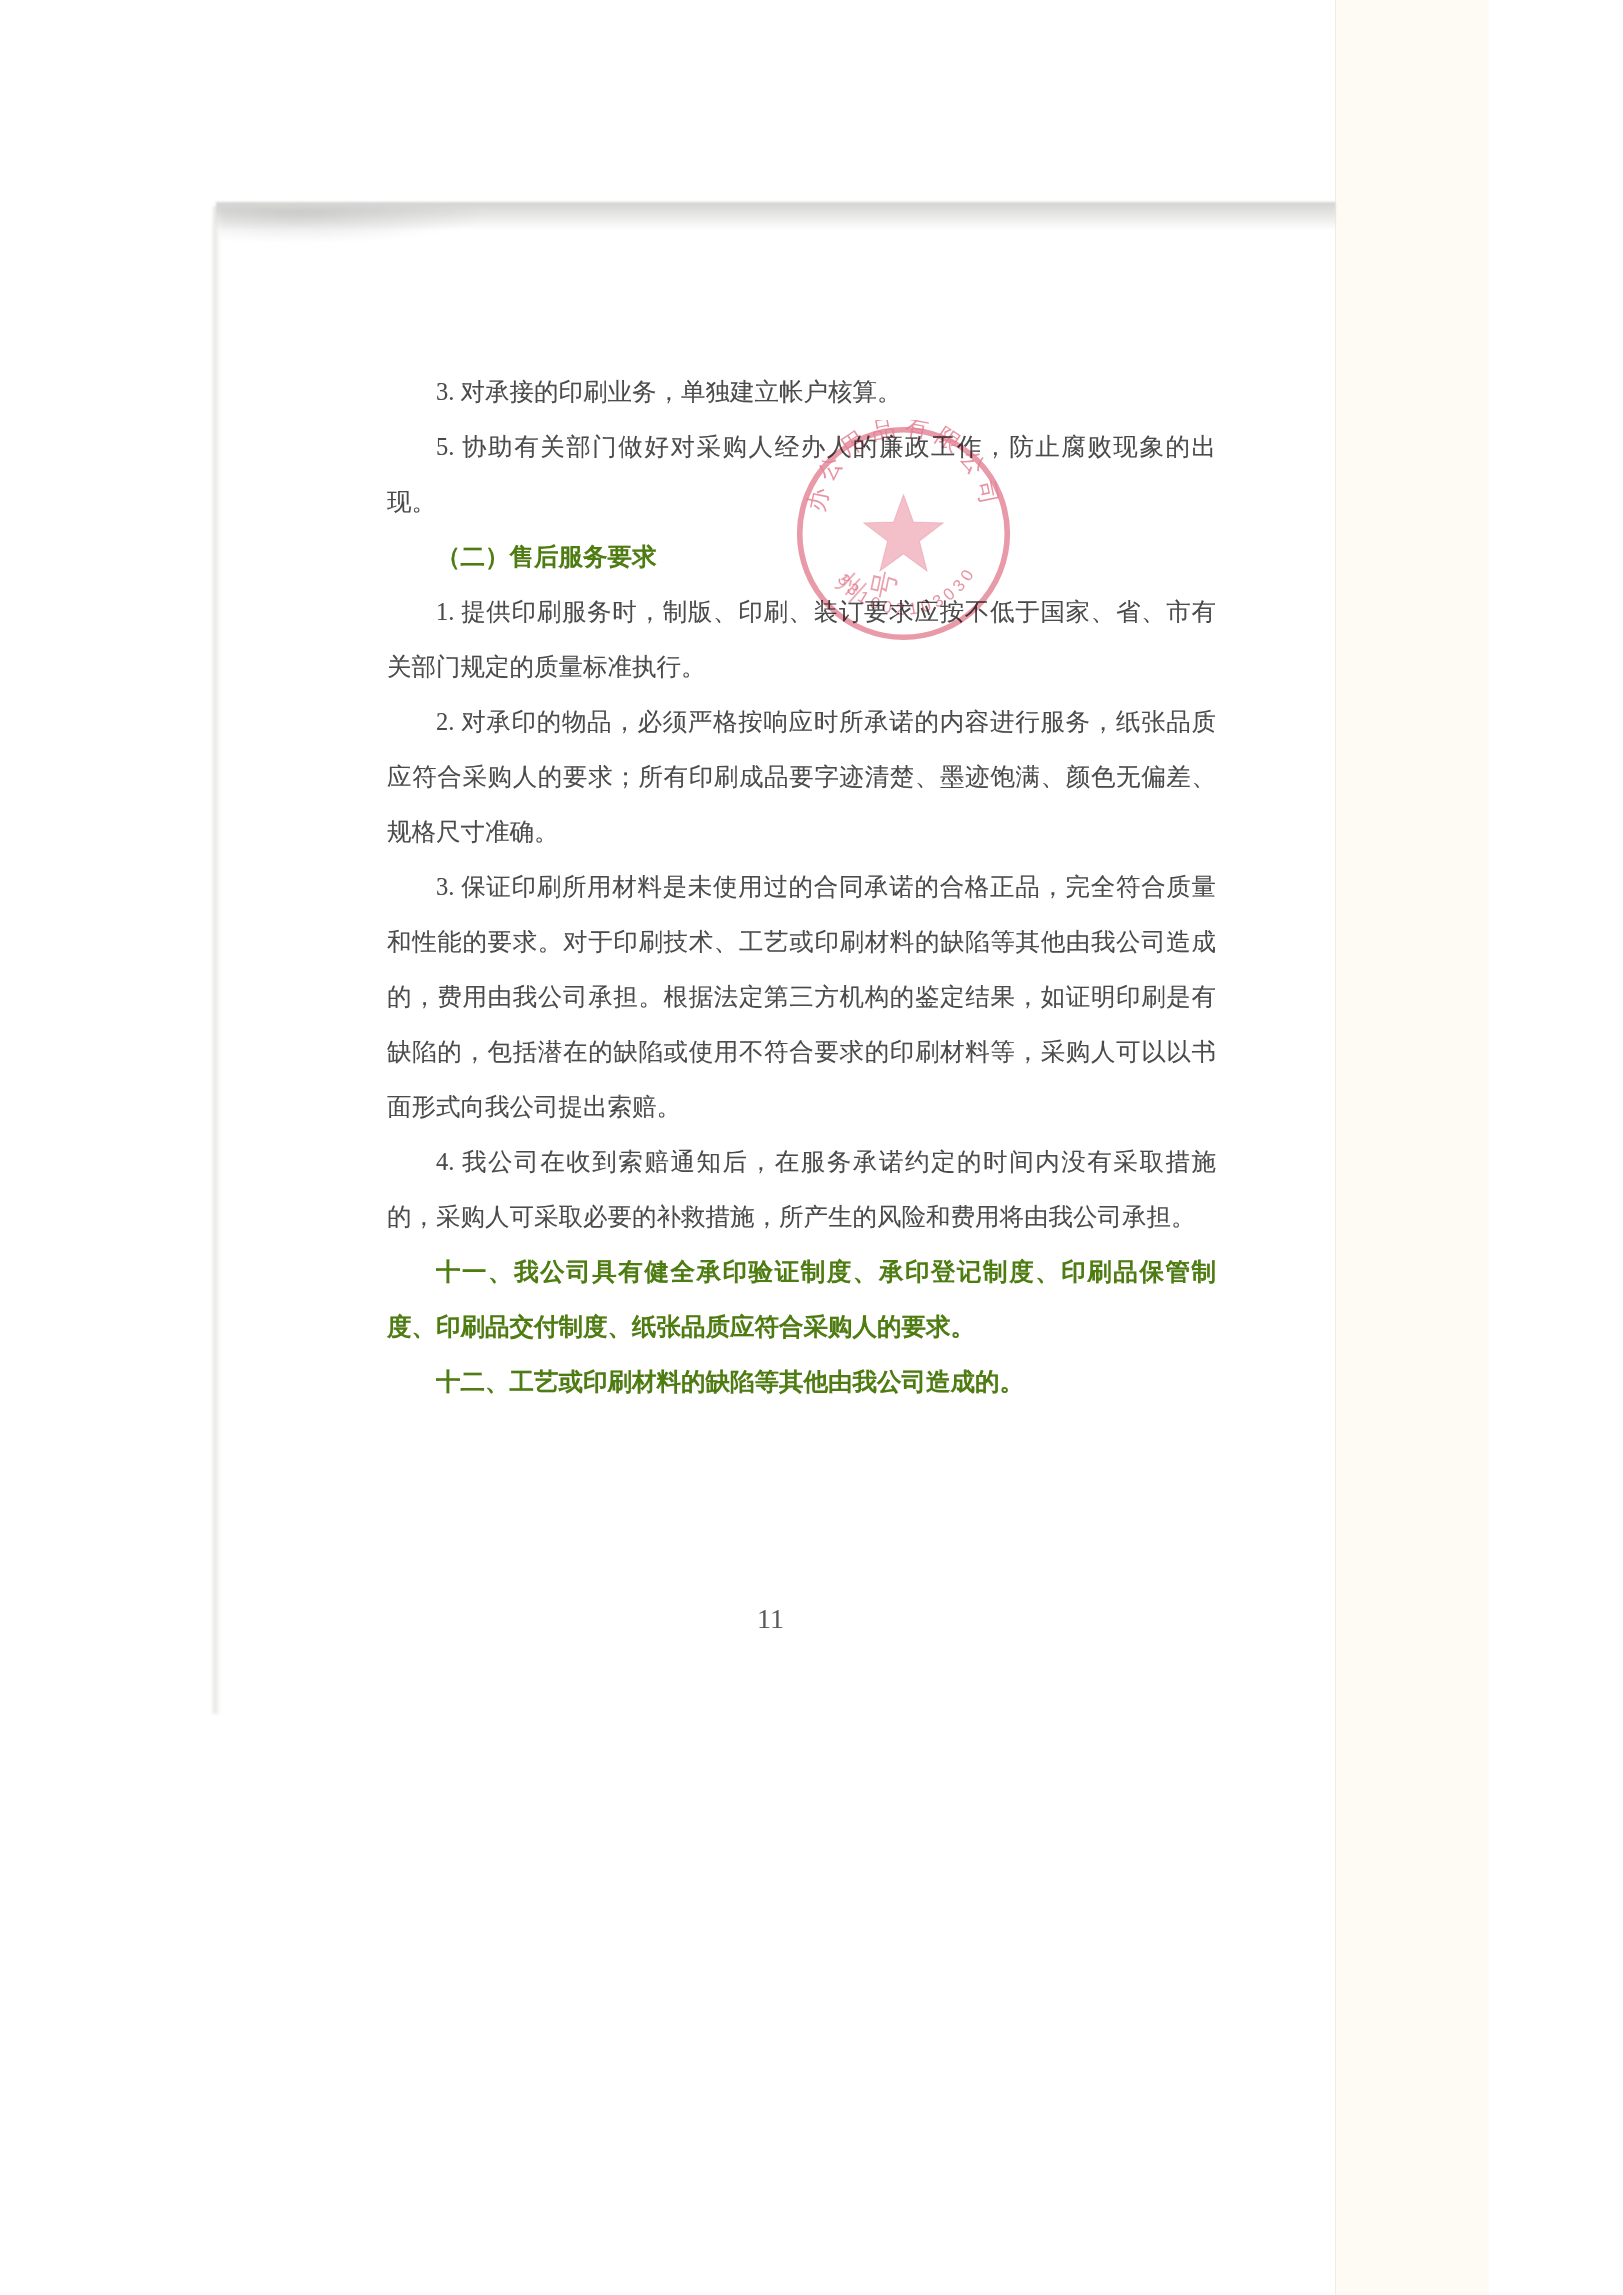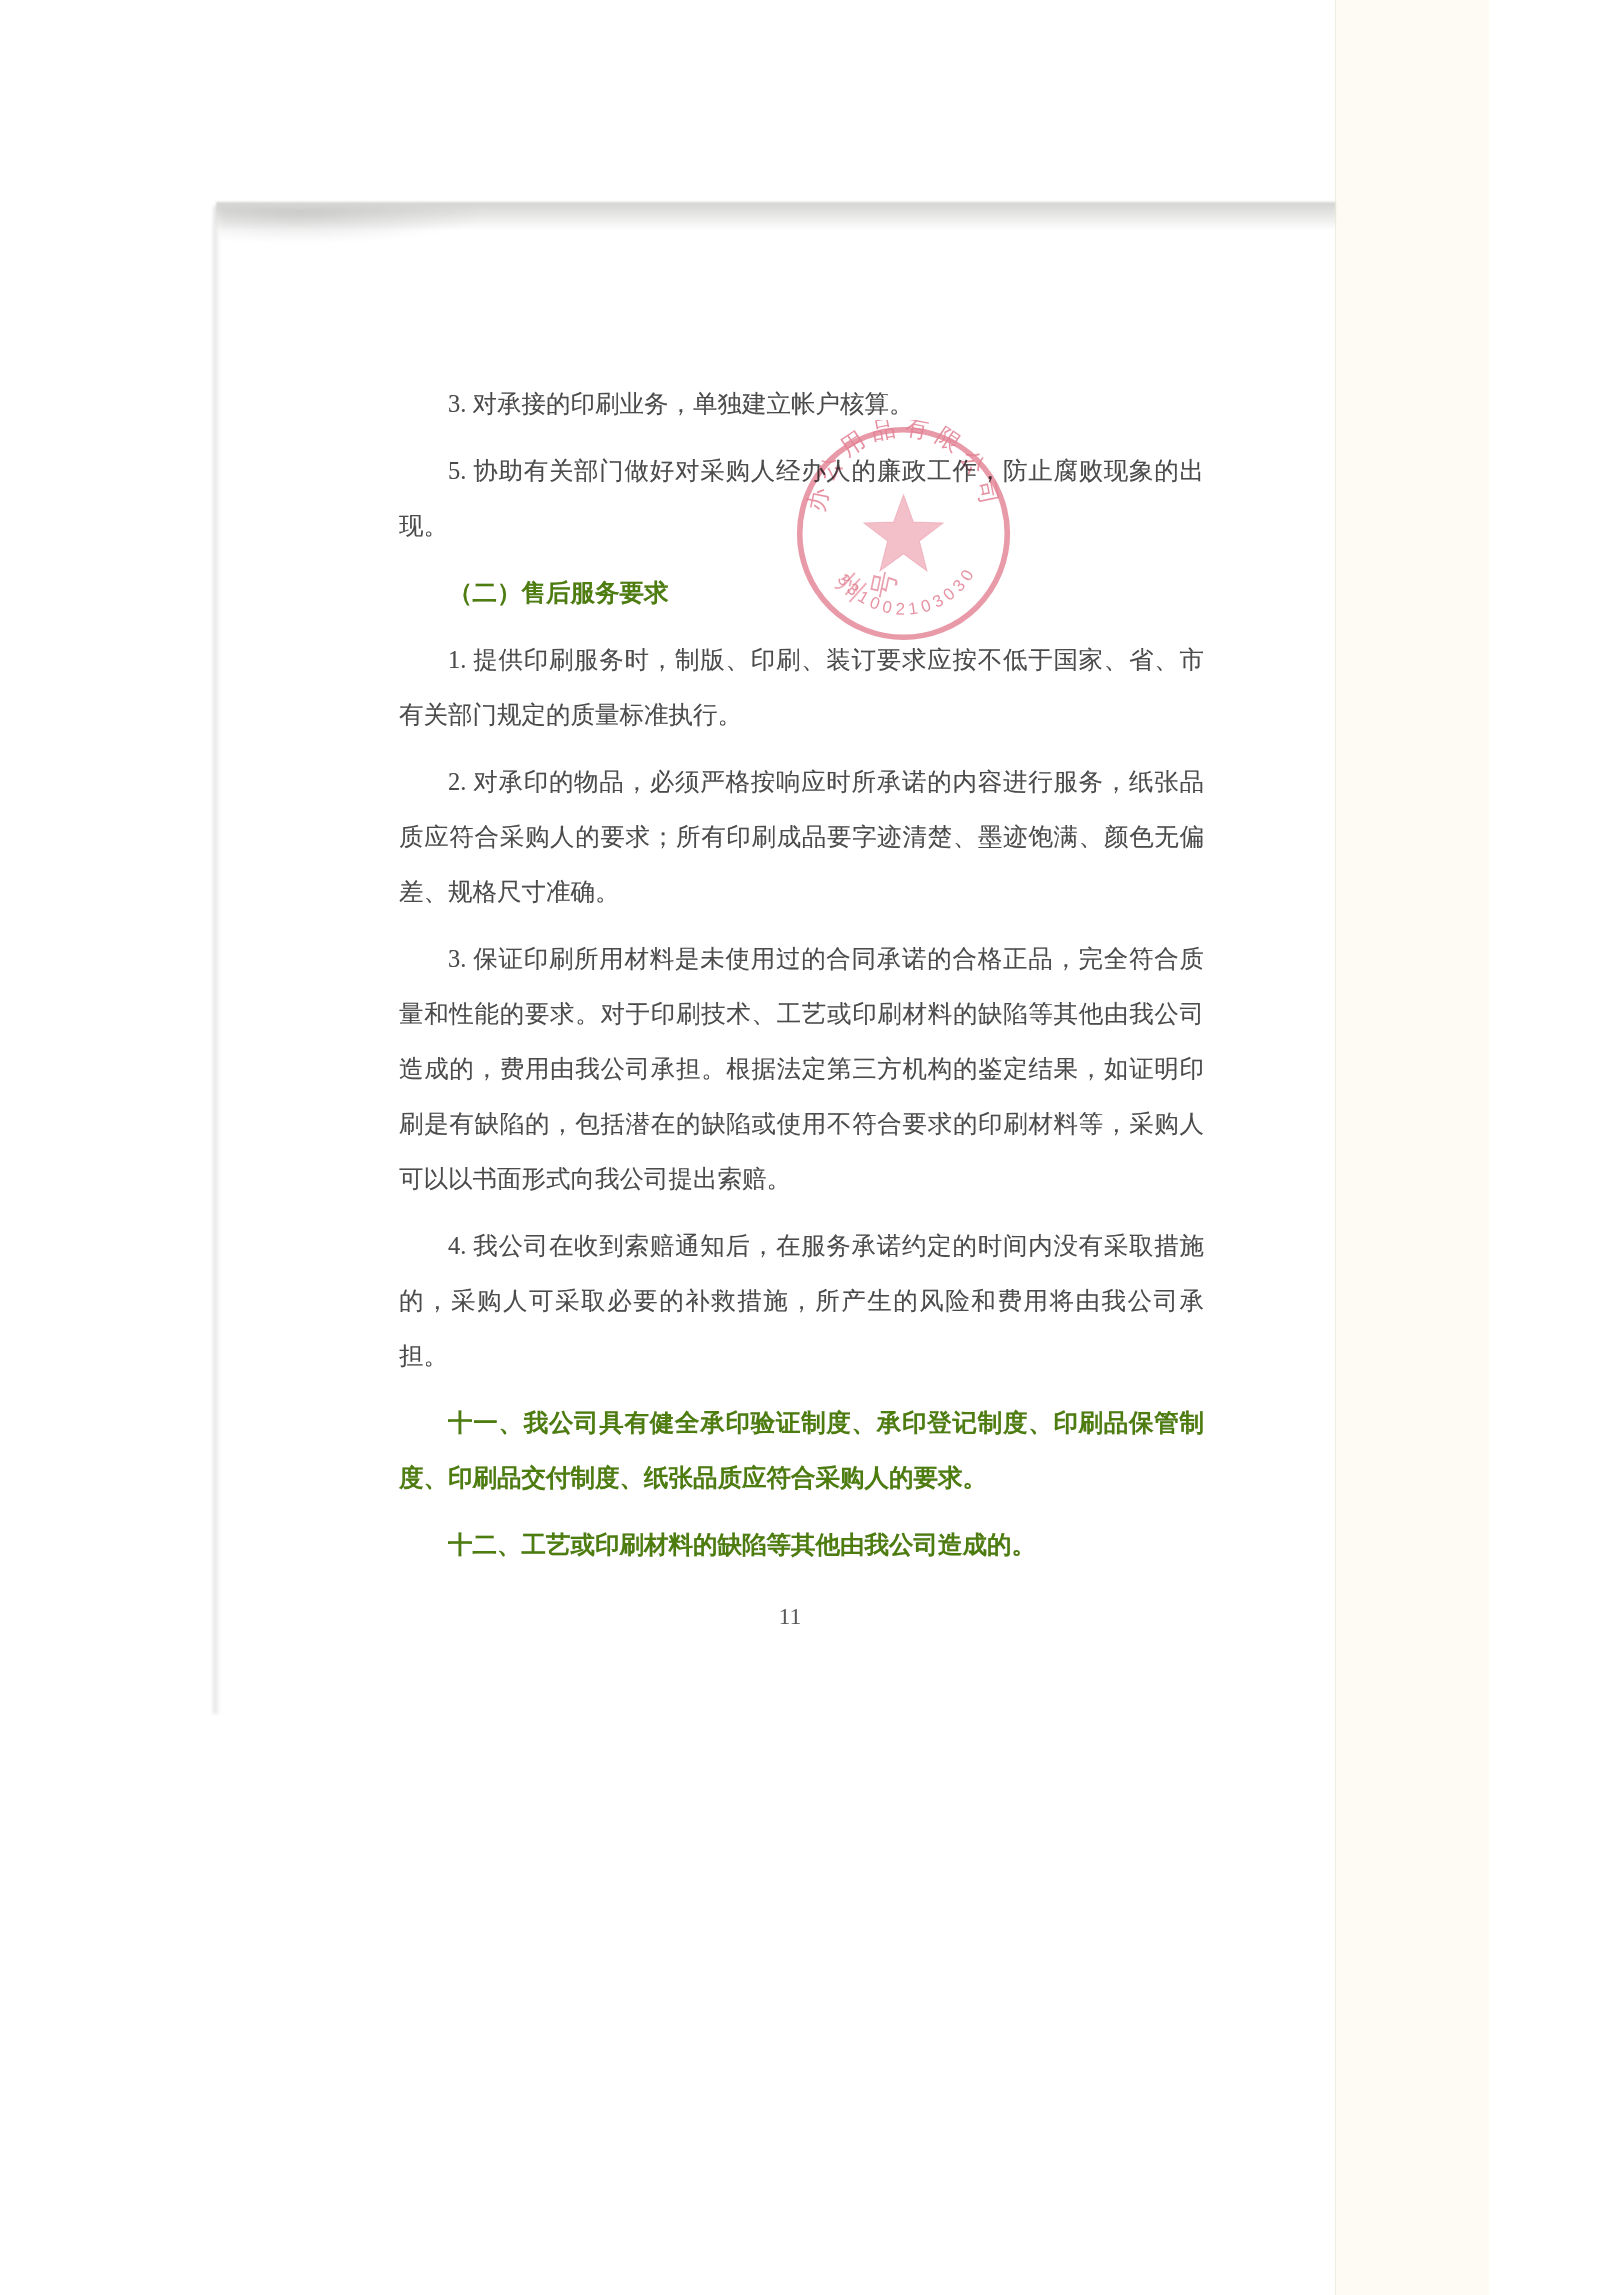--- a/index.html
+++ b/index.html
@@ -34,29 +34,29 @@
     background:radial-gradient(ellipse at 30% 20%,rgba(160,160,158,0.35),rgba(160,160,158,0) 70%);
     filter:blur(2px);
   }
   
   .doc-body{
     position:absolute;left:387px;top:364px;width:829px;
     font-size:24.5px;line-height:55px;color:#4b4b4b;
     text-align:justify;
     text-shadow:0 0 0.5px rgba(70,70,70,0.25);
   }
-  .doc-body p{margin:12px;text-indent:2em;}
+  .doc-body p{margin:0;text-indent:2em;}
   .doc-body p.heading,
   .doc-body p.strong{
     font-family:"Liberation Sans","DejaVu Sans",sans-serif;
     font-weight:700;color:#4d7c0f;
   }
   .page-number{
     position:absolute;left:757px;top:1603px;width:66px;
-    text-align:center;font-size:24px;color:#5a5a5a;
+    text-align:left;font-size:28px;color:#5a5a5a;
     font-family:"Liberation Serif","DejaVu Serif",serif;
   }
   
   .stamp{
     position:absolute;left:790px;top:420px;width:227px;height:227px;
     mix-blend-mode:multiply;opacity:0.92;
   }
   .stamp svg{width:100%;height:100%;}
   .stamp text{font-family:"Liberation Sans","DejaVu Sans",sans-serif;}
 </style>

